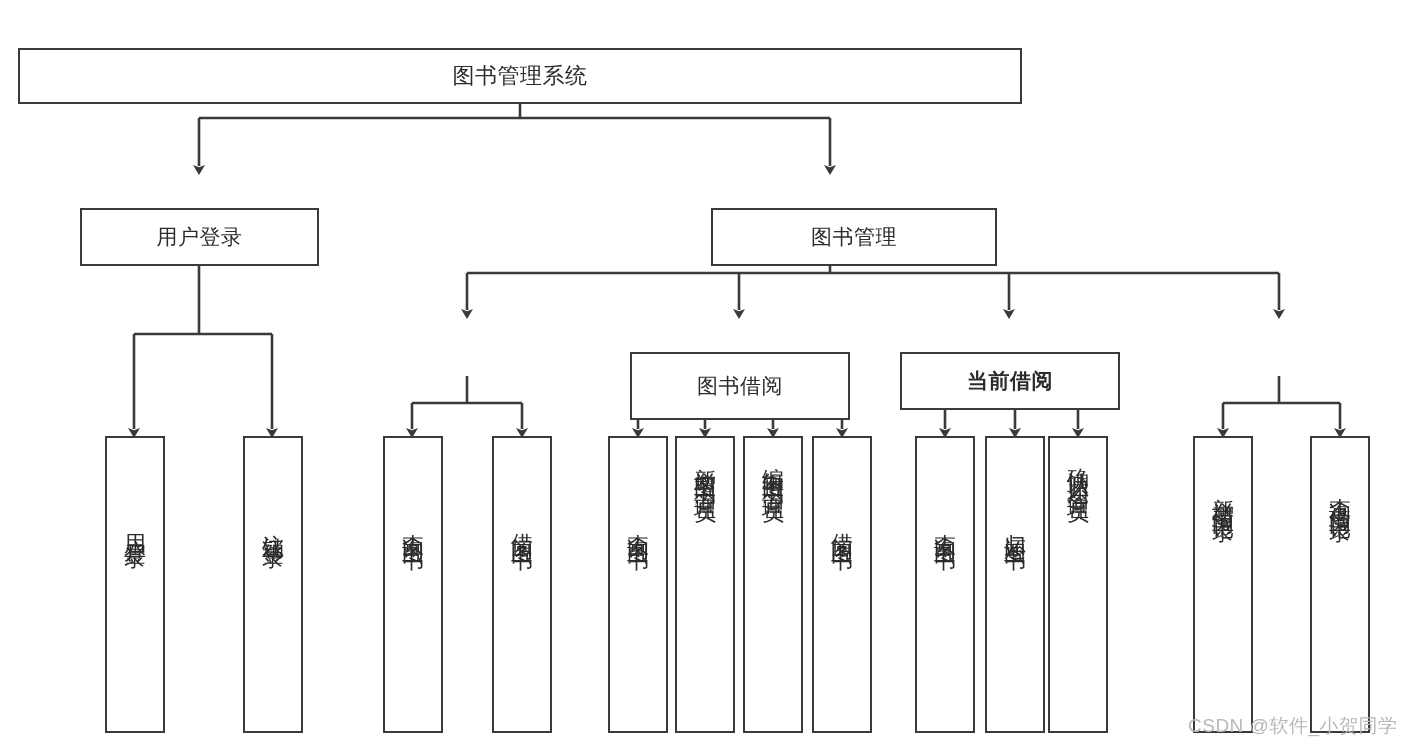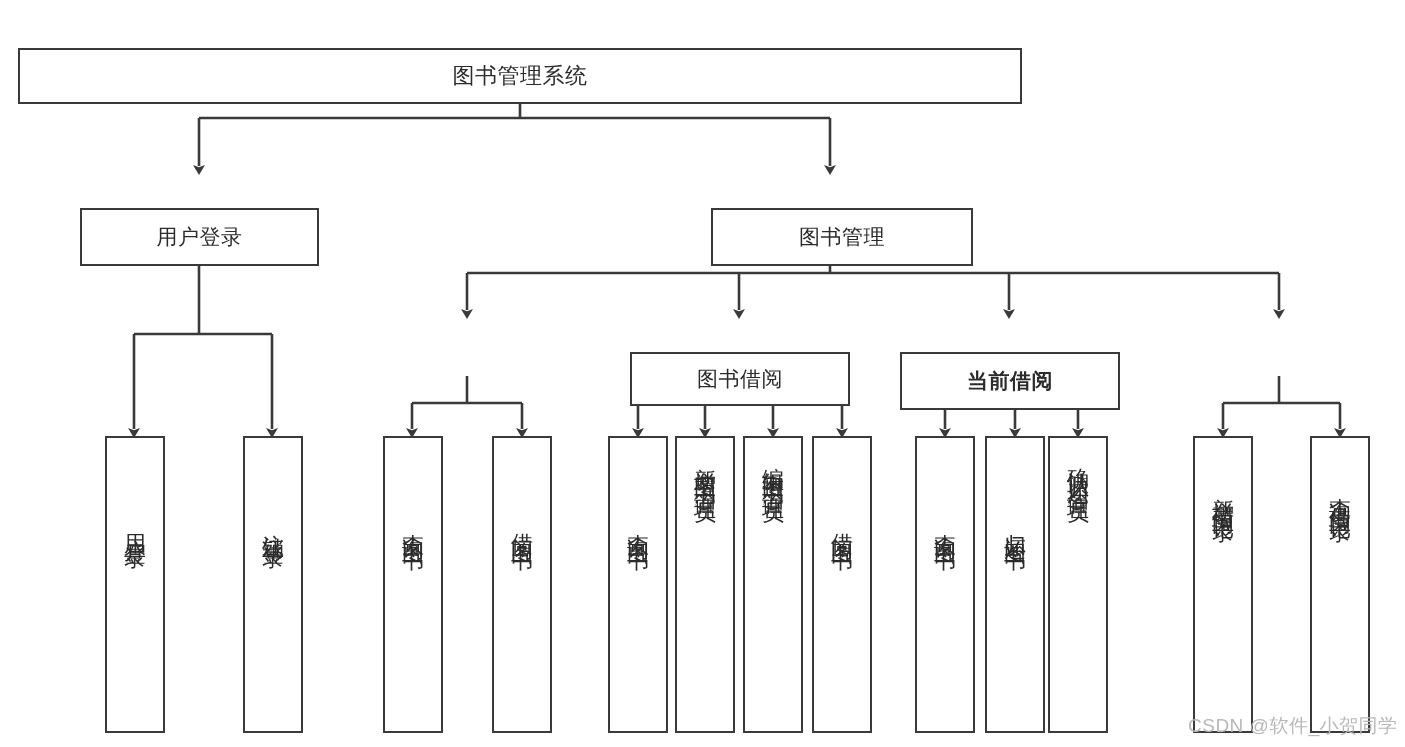--- a/index.html
+++ b/index.html
@@ -128,26 +128,26 @@
   </svg>
 
   <div class="node horiz root" style="left:18px; top:13px; width:1004px; height:56px;">
     <span>图书管理系统</span>
   </div>
 
   <div class="node horiz" style="left:80px; top:173px; width:239px; height:58px;">
     <span>用户登录</span>
   </div>
 
-  <div class="node horiz" style="left:711px; top:173px; width:262px; height:58px;">
+  <div class="node horiz" style="left:711px; top:173px; width:286px; height:58px;">
     <span>图书管理</span>
   </div>
 
 
-  <div class="node horiz" style="left:630px; top:317px; width:220px; height:54px;">
+  <div class="node horiz" style="left:630px; top:317px; width:220px; height:68px;">
     <span>图书借阅</span>
   </div>
 
   <div class="node horiz" style="left:900px; top:317px; width:220px; height:58px;font-weight:bold;">
     <span>当前借阅</span>
   </div>
 
 
   <div class="node leaf" style="left:105px; top:436px; width:60px; height:297px;">
     <span class="vtext" style="margin-top:72px;">用户登录</span>

